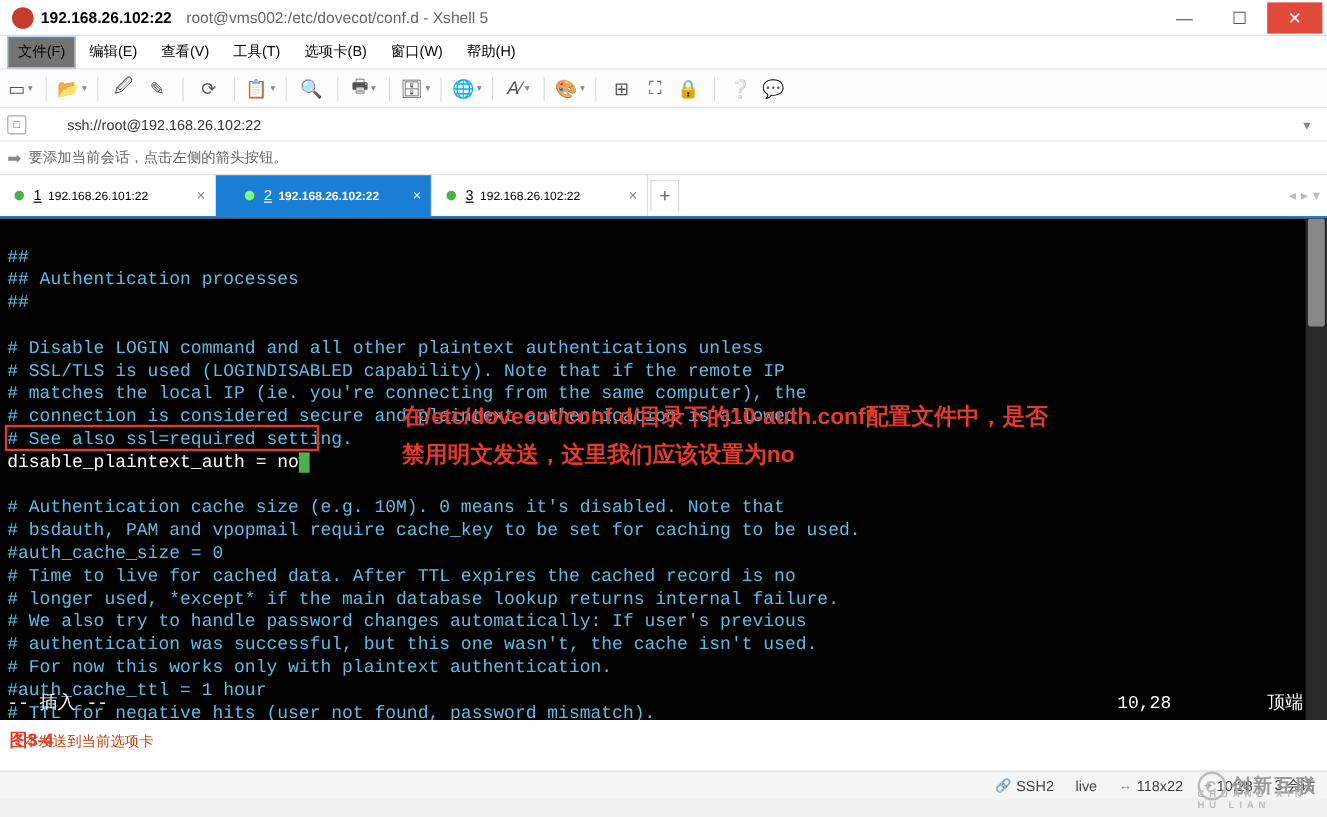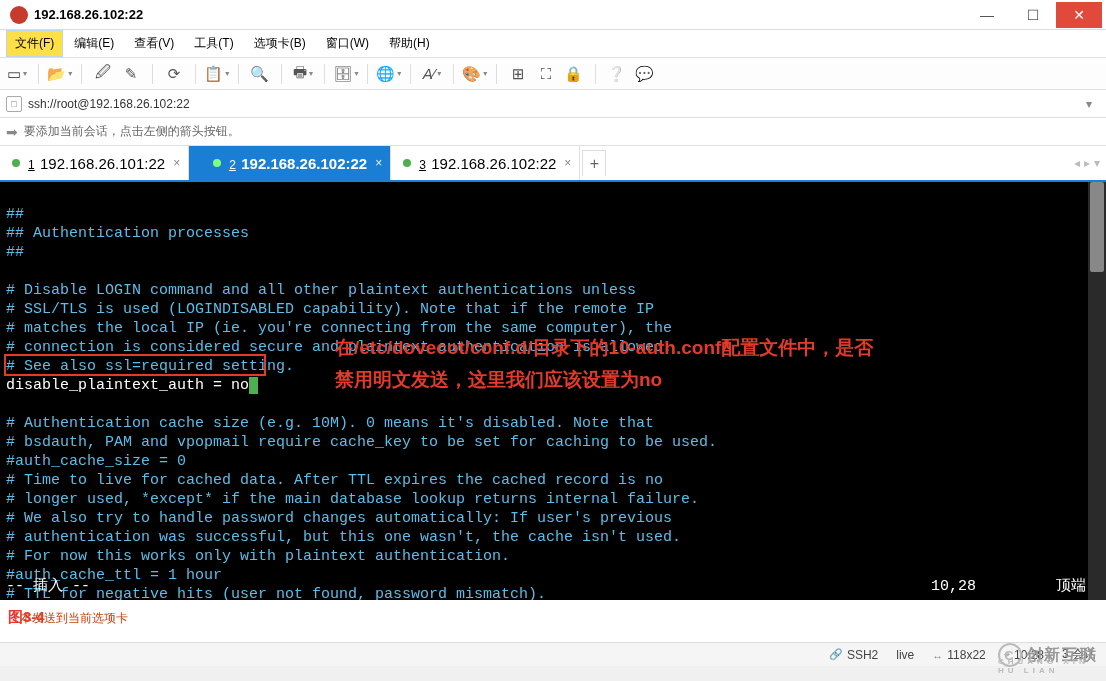--- a/index.html
+++ b/index.html
@@ -10,44 +10,44 @@
 .titlebar .app-icon { width: 18px; height: 18px; background: #c73b2e; border-radius: 50%; margin: 0 6px; display: inline-block; }
 .titlebar .host { font-weight: bold; font-size: 13px; margin-right: 12px; }
 .titlebar .path { color: #666; font-size: 13px; }
 .titlebar .winbtns { margin-left: auto; display: flex; }
 .titlebar .winbtn { width: 46px; height: 26px; display: flex; align-items: center; justify-content: center; font-size: 14px; color: #555; }
 .titlebar .winbtn.close { background: #e14a3b; color: #fff; }
 
 
 .menubar { height: 28px; background: #fff; display: flex; align-items: center; padding: 0 6px; gap: 2px; border-bottom: 1px solid #e0e0e0; }
 .menubar .item { padding: 4px 8px; border: 1px solid transparent; }
-.menubar .item.first { border: 1px solid #bcd4ec; background: #fde047; }
+.menubar .item.first { border: 1px solid #bcd4ec; background: #737373; }
 
 
 .toolbar { height: 32px; background: #fdfdfd; display: flex; align-items: center; padding: 0 6px; gap: 6px; border-bottom: 1px solid #e0e0e0; }
 .tool-ico { width: 22px; height: 22px; display: inline-flex; align-items: center; justify-content: center; color: #555; font-size: 15px; position: relative; }
 .tool-ico.drop::after { content: "▾"; font-size: 8px; margin-left: 2px; color: #888; }
 .tool-sep { width: 1px; height: 20px; background: #ddd; margin: 0 4px; }
 
 
 .addrbar { height: 28px; background: #fff; display: flex; align-items: center; padding: 0 6px; border-bottom: 1px solid #e0e0e0; }
 .addrbar .url-ico { width: 16px; height: 16px; border: 1px solid #aaa; border-radius: 2px; margin-right: 6px; display: flex; align-items: center; justify-content: center; font-size: 9px; color: #777; }
-.addrbar .url { color: #333; flex: 1; }
+.addrbar .url { color: #333; flex: 1; margin-left: 28px; }
 .addrbar .drop { color: #888; padding: 0 8px; }
 
 
 .infobar { height: 28px; background: #fff; display: flex; align-items: center; padding: 0 6px; border-bottom: 1px solid #e0e0e0; color: #666; }
 .infobar .ico { margin-right: 6px; color: #888; font-size: 14px; }
 
 
 .tabs { height: 36px; background: #fff; display: flex; align-items: stretch; padding: 0; border-bottom: 2px solid #1a7fd4; position: relative; }
 .tab { display: flex; align-items: center; padding: 0 8px 0 12px; gap: 8px; border-right: 1px solid #e0e0e0; min-width: 180px; position: relative; }
 .tab .dot { width: 8px; height: 8px; border-radius: 50%; background: #4caf50; }
 .tab .num { text-decoration: underline; margin-right: 2px; }
-.tab .label { font-size: 15px; }
+.tab .label { font-size: 10px; }
 .tab .close { color: #888; font-size: 12px; margin-left: auto; }
 .tab.active { background: #1a7fd4; color: #fff; padding-left: 24px; }
 .tab.active .dot { background: #7fff7f; }
 .tab.active .close { color: #e0f0ff; }
 .tab-add { width: 24px; display: flex; align-items: center; justify-content: center; font-size: 16px; color: #666; border: 1px solid #ddd; border-bottom:none; margin: 4px 0 0 2px; height: 26px; }
 .tab-nav { margin-left: auto; display: flex; align-items: center; padding: 0 6px; color: #bbb; gap: 4px; }
 
 
 .terminal { background: #000; color: #5bbde8; font-family: "Courier New", monospace; font-size: 15px; line-height: 19px; padding: 4px 6px; height: 418px; overflow: hidden; position: relative; white-space: pre; }
 .terminal .red-anno { color: #e53a2b; font-weight: bold; position: absolute; font-family: "Microsoft YaHei", sans-serif; font-size: 19px; white-space: nowrap; }
@@ -72,20 +72,21 @@
 .watermark { position: absolute; right: 8px; bottom: 14px; font-size: 16px; color: #999; font-weight: bold; letter-spacing: 2px; display:flex; align-items:center; gap:4px;}
 .watermark .logo { width:24px; height:24px; border:2px solid #bbb; border-radius:50%; display:flex; align-items:center; justify-content:center; font-size:13px; color:#bbb;}
 .watermark .sub { font-size:8px; letter-spacing:4px; color:#bbb; position:absolute; right:2px; bottom:-8px;}
 </style>
 </head>
 <body>
 
 <div class="titlebar">
   <span class="app-icon"></span>
   <span class="host">192.168.26.102:22</span>
+  <span class="path">root@vms002:/etc/dovecot/conf.d - Xshell 5</span>
   <div class="winbtns">
     <div class="winbtn">—</div>
     <div class="winbtn">☐</div>
     <div class="winbtn close">✕</div>
   </div>
 </div>
 
 <div class="menubar">
   <span class="item first">文件(F)</span>
   <span class="item">编辑(E)</span>

